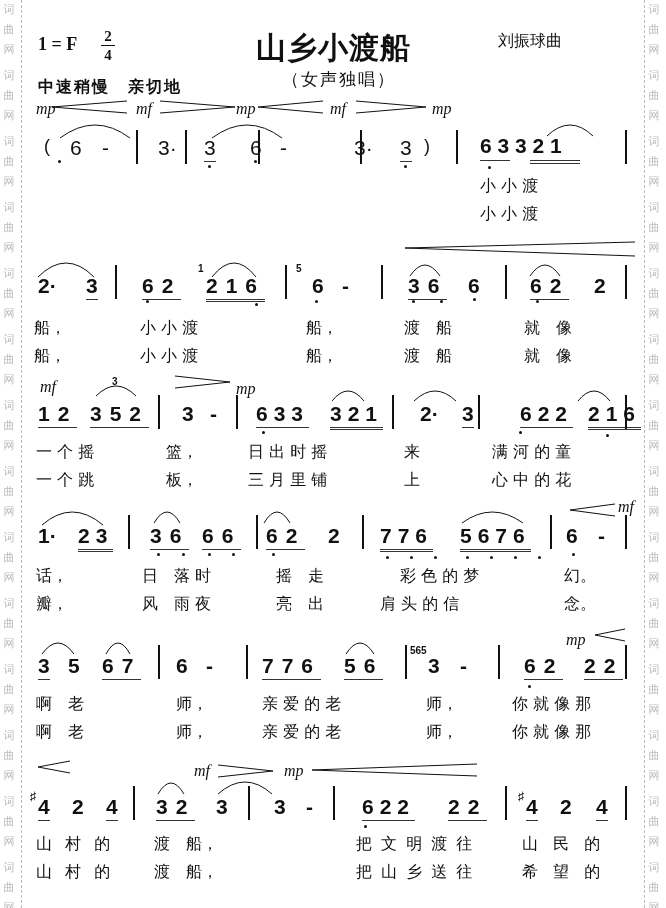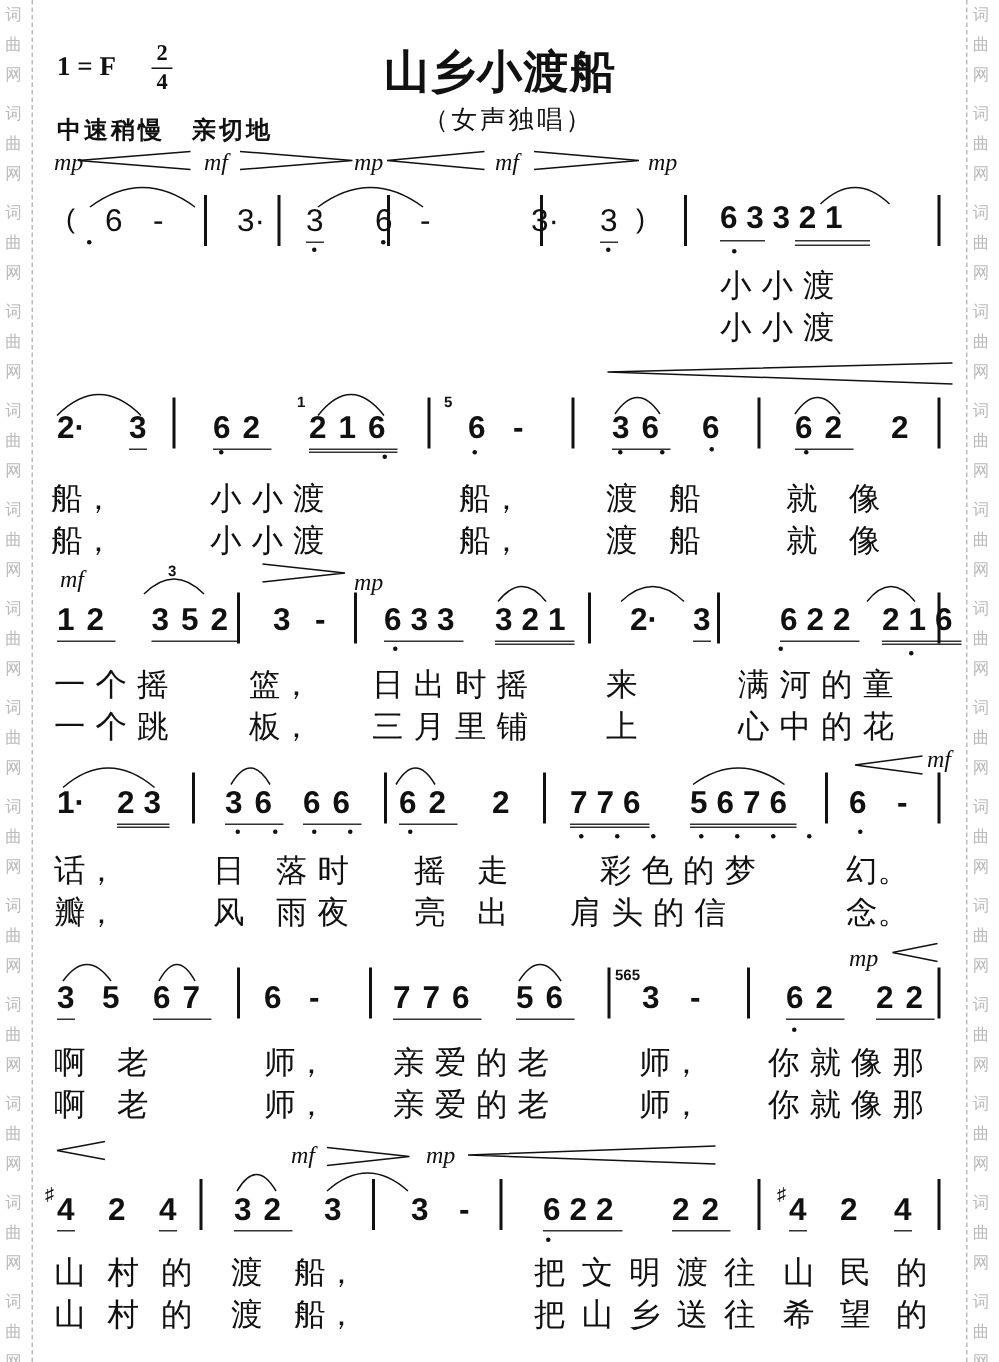--- a/index.html
+++ b/index.html
@@ -14,21 +14,21 @@
   .key{left:38px;top:34px;font-size:18px;font-weight:bold;font-family:"Liberation Serif",serif;}
   .frac{left:101px;top:28px;font-size:15px;font-weight:bold;font-family:"Liberation Serif",serif;text-align:center;line-height:16px;}
   .frac .bar{border-top:1.5px solid #111;width:14px;margin:1px auto;}
   .title{left:256px;top:28px;font-size:30px;font-weight:bold;letter-spacing:1px;}
   .subtitle{left:282px;top:68px;font-size:17px;font-family:Liberation Serif, serif;letter-spacing:2px;}
   .credits{left:498px;top:28px;font-size:16px;font-family:"DejaVu Serif",serif;line-height:25px;text-align:center;}
   .tempo{left:38px;top:77px;font-size:16px;font-weight:bold;letter-spacing:2px;}
   .dyn{font-family:"Liberation Serif",serif;font-style:italic;font-size:16px;}
   .notes{position:absolute;font-family:"Liberation Sans",sans-serif;font-weight:bold;font-size:21px;white-space:nowrap;}
   .barline{position:absolute;width:1.5px;background:#111;height:34px;}
-  .lyric{position:absolute;font-family:"DejaVu Serif",serif;font-size:21px;white-space:nowrap;}
+  .lyric{position:absolute;font-family:"DejaVu Serif",serif;font-size:16px;white-space:nowrap;}
   .ul{border-bottom:1px solid #333;padding-bottom:1px;}
   .ul2{border-bottom:3px double #333;padding-bottom:1px;}
   .dot{position:absolute;width:3px;height:3px;border-radius:50%;background:#111;}
   svg.arc{position:absolute;overflow:visible;}
   .grace{position:absolute;font-size:10px;font-weight:bold;font-family:"Liberation Sans",sans-serif;}
 </style>
 </head>
 <body>
 
 <div class="wm left" id="wmL">
@@ -151,20 +151,21 @@
 <div class="abs key">1 = F</div>
 <div class="abs frac">
   <div>2</div>
   <div class="bar"></div>
   <div>4</div>
 </div>
 <div class="abs title">山乡小渡船</div>
 <div class="abs subtitle">（女声独唱）</div>
 <div class="abs tempo">中速稍慢　亲切地</div>
 <div class="abs credits">
+  <div>刘振球曲</div>
 </div>
 
 <div class="abs dyn" style="left:36px;top:100px">mp</div>
 <svg class="arc" style="left:52px;top:100px" width="80" height="14">
     <path d="M0 7 L75 1 M0 7 L75 13" stroke="#111" fill="none" stroke-width="1"></path>
   </svg>
 <div class="abs dyn" style="left:136px;top:100px">mf</div>
 <svg class="arc" style="left:160px;top:100px" width="80" height="14">
     <path d="M0 1 L75 7 M0 13 L75 7" stroke="#111" fill="none" stroke-width="1"></path>
   </svg>
@@ -282,21 +283,21 @@
     <path d="M2 16 Q18 -4 34 16" stroke="#111" fill="none"></path>
   </svg>
 <svg class="arc" style="left:412px;top:385px" width="46" height="18">
     <path d="M2 16 Q23 -4 44 16" stroke="#111" fill="none"></path>
   </svg>
 <svg class="arc" style="left:576px;top:385px" width="36" height="18">
     <path d="M2 16 Q18 -4 34 16" stroke="#111" fill="none"></path>
   </svg>
 <div class="notes" style="left:38px;top:402px">
   <span class="ul" style="position:absolute;left:0;letter-spacing:8px">12</span>
-  <span class="ul" style="position:absolute;left:63px;letter-spacing:8px">352</span>
+  <span class="ul" style="position:absolute;left:52px;letter-spacing:8px">352</span>
   <span style="position:absolute;left:144px">3</span>
   <span style="position:absolute;left:172px">-</span>
   <span class="ul" style="position:absolute;left:218px;letter-spacing:6px">633</span>
   <span class="ul2" style="position:absolute;left:292px;letter-spacing:6px">321</span>
   <span style="position:absolute;left:382px">2·</span>
   <span class="ul" style="position:absolute;left:424px">3</span>
   <span class="ul" style="position:absolute;left:482px;letter-spacing:6px">622</span>
   <span class="ul2" style="position:absolute;left:550px;letter-spacing:6px">216</span>
 </div>
 <div class="dot" style="left:262px;top:431px"></div>

